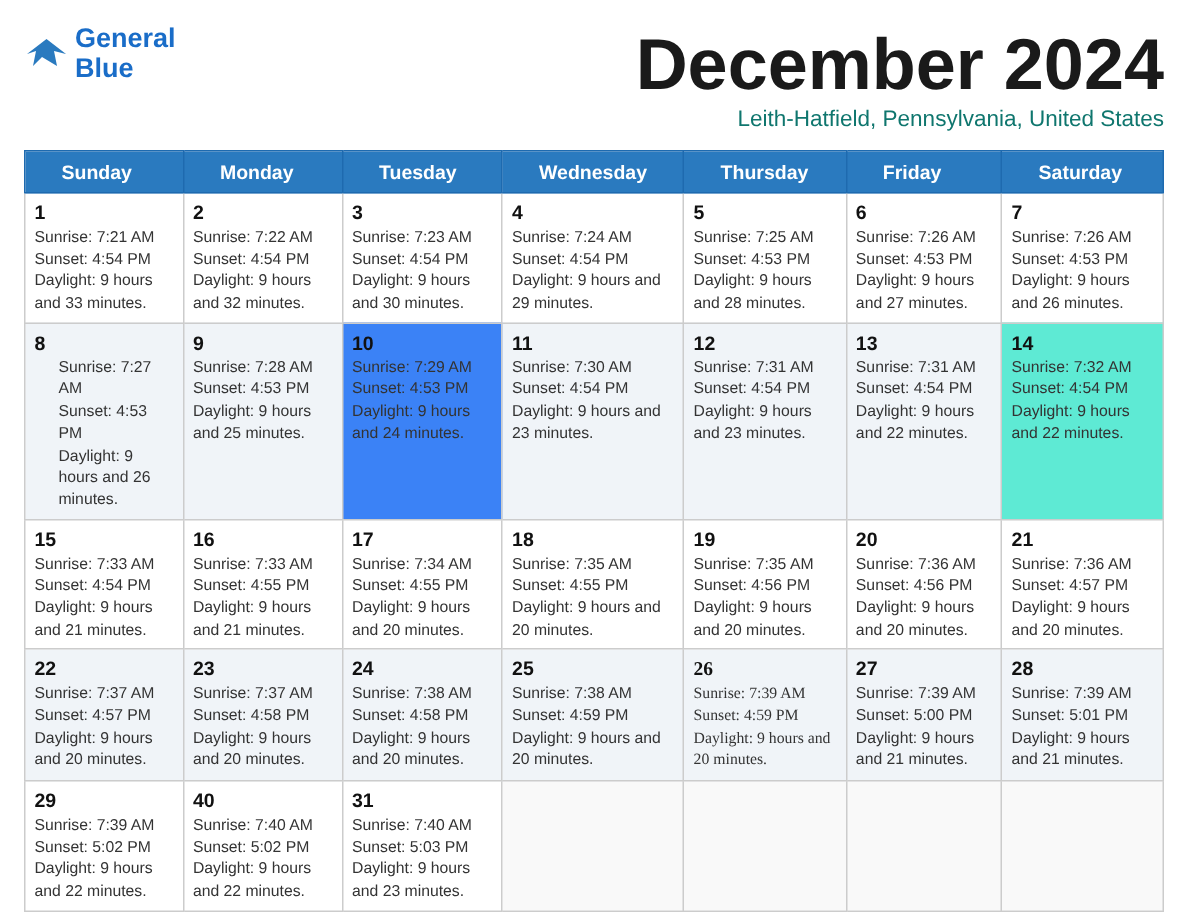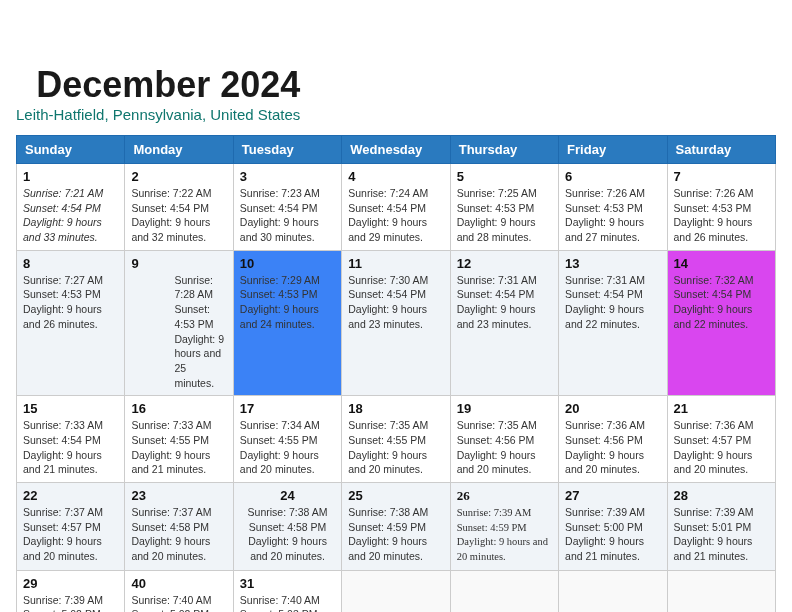--- a/index.html
+++ b/index.html
@@ -31,41 +31,40 @@
       color: #1a6dc8;
     }
     .logo-bird {
       width: 30px;
       height: 24px;
     }
     .title-section {
       text-align: right;
     }
     .month-title {
-      font-size: 36px;
+      font-size: 48px;
       font-weight: bold;
       color: #1a1a1a;
-      margin-top: 48px;
     }
     .location-title {
       font-size: 15px;
       color: #0f766e;
     }
     .calendar {
       width: 100%;
       border-collapse: collapse;
       border: 1px solid #ccc;
     }
     .calendar th {
       background: #2a7abf;
       color: #fff;
       font-size: 13px;
       font-weight: bold;
       text-align: left;
-      padding: 6px 8px;
+      padding: 6px 24px;
       border: 1px solid #1e6aaf;
     }
     .calendar td {
       vertical-align: top;
       padding: 5px 6px;
       border: 1px solid #ccc;
       font-size: 11px;
       color: #333;
       background: #fff;
       width: calc(100% / 7);
@@ -87,20 +86,30 @@
       color: #333;
     }
     .empty-cell {
       background: #f9f9f9 !important;
     }
   </style>
 </head>
 <body>
 
 <div class="header-section">
+  <div class="logo">
+    <svg class="logo-bird" viewBox="0 0 30 24">
+      <polygon points="15,2 28,12 20,10 22,20 12,14 6,20 8,10 2,12" fill="#2a7abf"></polygon>
+    </svg>
+    <div>
+      <div class="logo-text">
+        <span>General</span><br><span style="color:#1a6dc8">Blue</span>
+      </div>
+    </div>
+  </div>
   <div class="title-section">
     <div class="month-title">December 2024</div>
     <div class="location-title">Leith-Hatfield, Pennsylvania, United States</div>
   </div>
 </div>
 
 <table class="calendar">
   <thead>
     <tr>
     <th>Sunday</th>
@@ -109,21 +118,21 @@
         <th>Wednesday</th>
         <th>Thursday</th>
         <th>Friday</th>
         <th>Saturday</th>
       </tr>
   </thead>
   <tbody id="calendar-body">
   <tr>
         <td>
           <span class="day-number">1</span>
-          <div class="cell-text" style="white-space: pre-line; font-style: italic;">Sunrise: 7:21 AM
+          <div class="cell-text" style="white-space: pre-line;">Sunrise: 7:21 AM
 Sunset: 4:54 PM
 Daylight: 9 hours and 33 minutes.</div>
         </td>
         <td>
           <span class="day-number">2</span>
           <div class="cell-text" style="white-space: pre-line;">Sunrise: 7:22 AM
 Sunset: 4:54 PM
 Daylight: 9 hours and 32 minutes.</div>
         </td>
         <td>
@@ -153,27 +162,27 @@
         <td>
           <span class="day-number">7</span>
           <div class="cell-text" style="white-space: pre-line;">Sunrise: 7:26 AM
 Sunset: 4:53 PM
 Daylight: 9 hours and 26 minutes.</div>
         </td>
       </tr>
       <tr>
         <td style="background: rgb(240, 244, 248);">
           <span class="day-number">8</span>
-          <div class="cell-text" style="white-space: pre-line;">Sunrise: 7:27 AM
+          <div class="cell-text" style="white-space: pre-line; margin-left: 16px;">Sunrise: 7:27 AM
 Sunset: 4:53 PM
 Daylight: 9 hours and 26 minutes.</div>
         </td>
         <td style="background: rgb(240, 244, 248);">
           <span class="day-number">9</span>
-          <div class="cell-text" style="white-space: pre-line; margin-left: 43px;">Sunrise: 7:28 AM
+          <div class="cell-text" style="white-space: pre-line;">Sunrise: 7:28 AM
 Sunset: 4:53 PM
 Daylight: 9 hours and 25 minutes.</div>
         </td>
         <td style="background: #3b82f6;">
           <span class="day-number">10</span>
           <div class="cell-text" style="white-space: pre-line;">Sunrise: 7:29 AM
 Sunset: 4:53 PM
 Daylight: 9 hours and 24 minutes.</div>
         </td>
         <td style="background: rgb(240, 244, 248);">
@@ -187,21 +196,21 @@
           <div class="cell-text" style="white-space: pre-line;">Sunrise: 7:31 AM
 Sunset: 4:54 PM
 Daylight: 9 hours and 23 minutes.</div>
         </td>
         <td style="background: rgb(240, 244, 248);">
           <span class="day-number">13</span>
           <div class="cell-text" style="white-space: pre-line;">Sunrise: 7:31 AM
 Sunset: 4:54 PM
 Daylight: 9 hours and 22 minutes.</div>
         </td>
-        <td style="background: #d946ef; margin-top: 44px;">
+        <td style="background: #5eead4; margin-top: 44px;">
           <span class="day-number">14</span>
           <div class="cell-text" style="white-space: pre-line;">Sunrise: 7:32 AM
 Sunset: 4:54 PM
 Daylight: 9 hours and 22 minutes.</div>
         </td>
       </tr>
       <tr>
         <td>
           <span class="day-number">15</span>
           <div class="cell-text" style="white-space: pre-line;">Sunrise: 7:33 AM
@@ -251,21 +260,21 @@
           <div class="cell-text" style="white-space: pre-line;">Sunrise: 7:37 AM
 Sunset: 4:57 PM
 Daylight: 9 hours and 20 minutes.</div>
         </td>
         <td style="background: rgb(240, 244, 248);">
           <span class="day-number">23</span>
           <div class="cell-text" style="white-space: pre-line;">Sunrise: 7:37 AM
 Sunset: 4:58 PM
 Daylight: 9 hours and 20 minutes.</div>
         </td>
-        <td style="background: rgb(240, 244, 248); text-align: center;">
+        <td style="background: rgb(240, 244, 248);">
           <span class="day-number">24</span>
           <div class="cell-text" style="white-space: pre-line;">Sunrise: 7:38 AM
 Sunset: 4:58 PM
 Daylight: 9 hours and 20 minutes.</div>
         </td>
         <td style="background: rgb(240, 244, 248);">
           <span class="day-number">25</span>
           <div class="cell-text" style="white-space: pre-line;">Sunrise: 7:38 AM
 Sunset: 4:59 PM
 Daylight: 9 hours and 20 minutes.</div>

